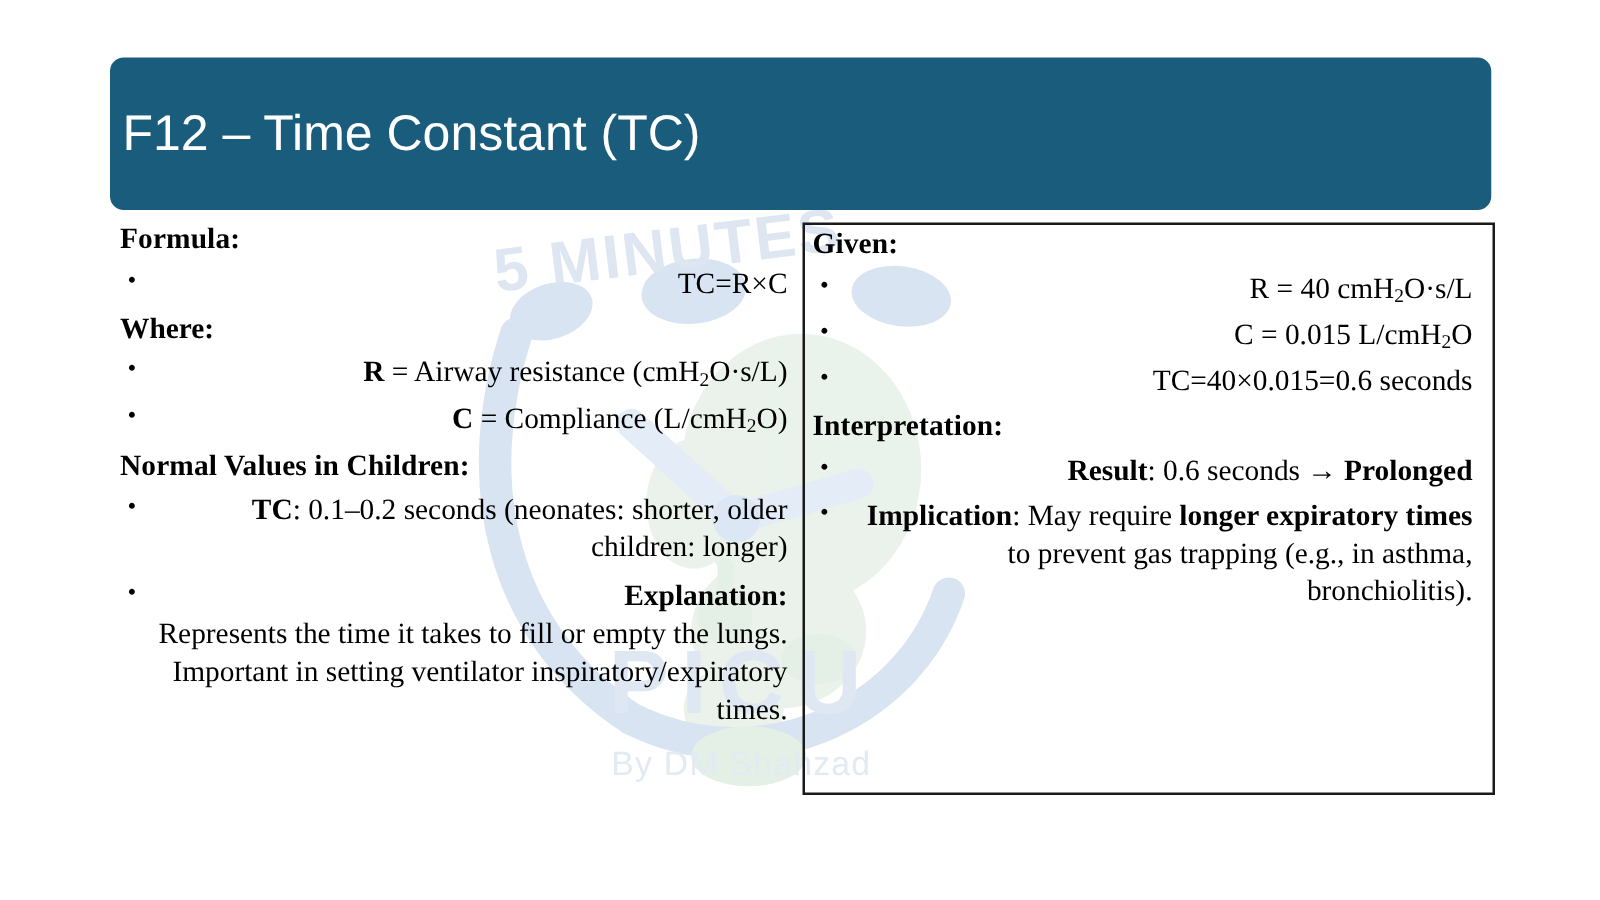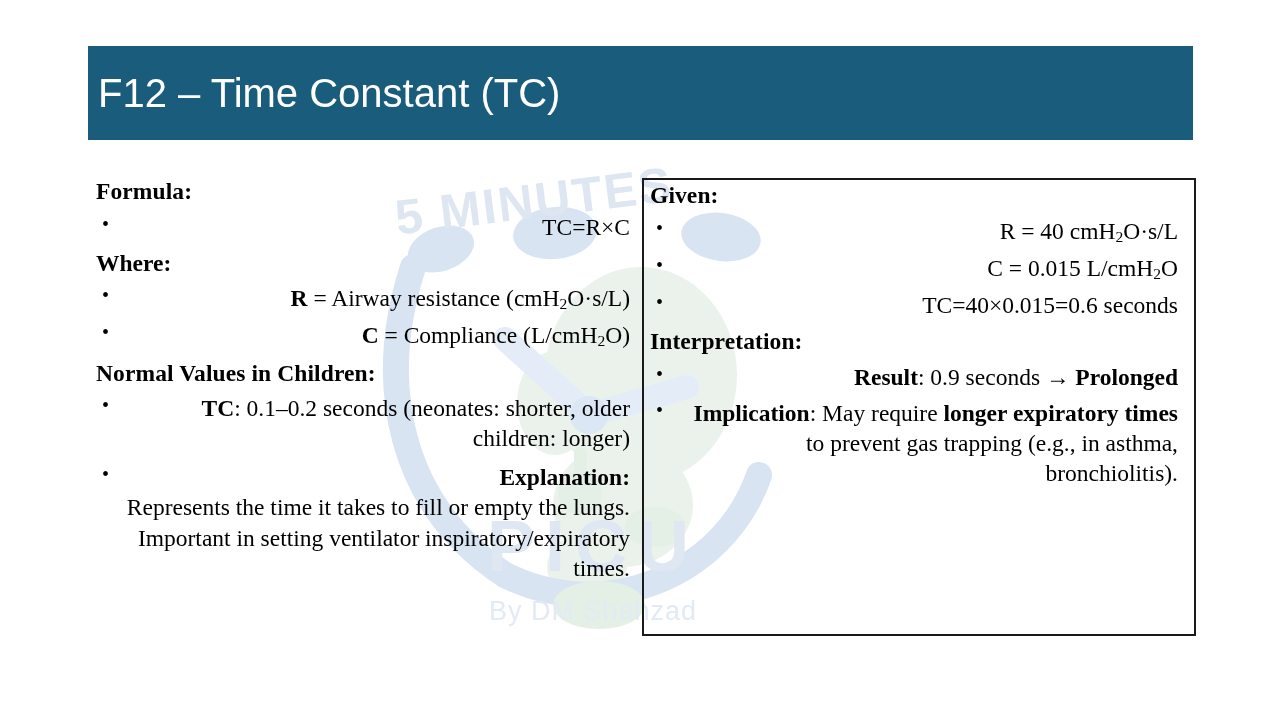--- a/index.html
+++ b/index.html
@@ -74,23 +74,24 @@
     pointer-events: none;
     white-space: nowrap;
   }
 
   
   .header-bar {
     position: absolute;
     left: 88px;
     top: 46px;
     width: 1105px;
-    height: 94px;
+    height: 122px;
     background: #1a5c7c;
     z-index: 2;
+    border-radius: 11px;
   }
   .header-title {
     position: absolute;
     left: 10px;
     top: 50%;
     transform: translateY(-50%);
     font-family: "Liberation Sans", sans-serif;
     font-size: 40px;
     font-weight: normal;
     color: #ffffff;
@@ -257,21 +258,21 @@
         <span>C = 0.015 L/cmH<span class="sub">2</span>O</span>
       </div>
 
       <div class="bullet">
         <span>TC=40×0.015=0.6 seconds</span>
       </div>
 
       <div class="hdg">Interpretation:</div>
 
       <div class="bullet">
-        <span class="b">Result</span><span>: 0.9 seconds → </span><span class="b">Prolonged</span>
+        <span class="b">Result</span><span>: 0.6 seconds → </span><span class="b">Prolonged</span>
       </div>
 
       <div class="bullet">
         <span class="b">Implication</span><span>: May require </span><span class="b">longer expiratory times</span><span> to prevent gas trapping (e.g., in asthma, bronchiolitis).</span>
       </div>
 
     </div>
   </div>
 
 </div>

